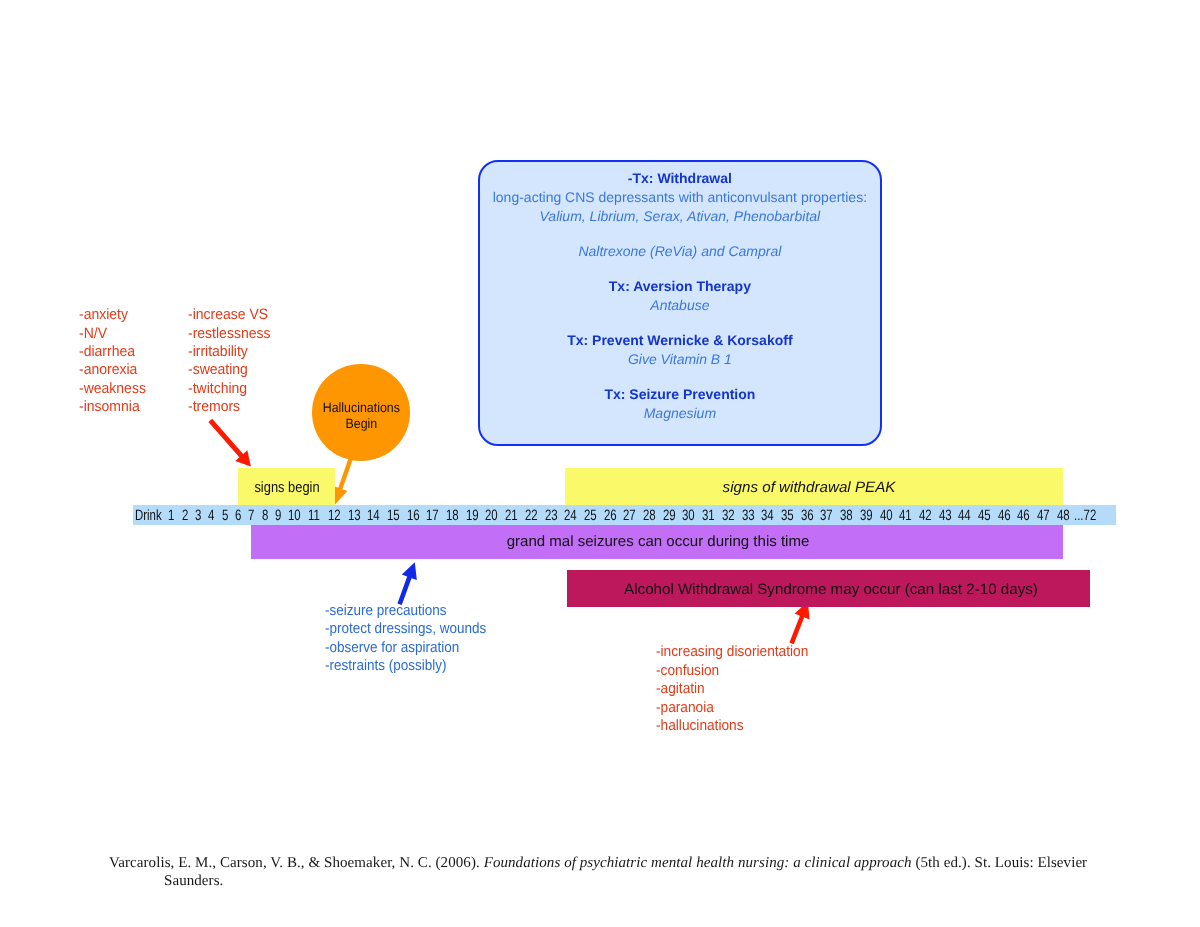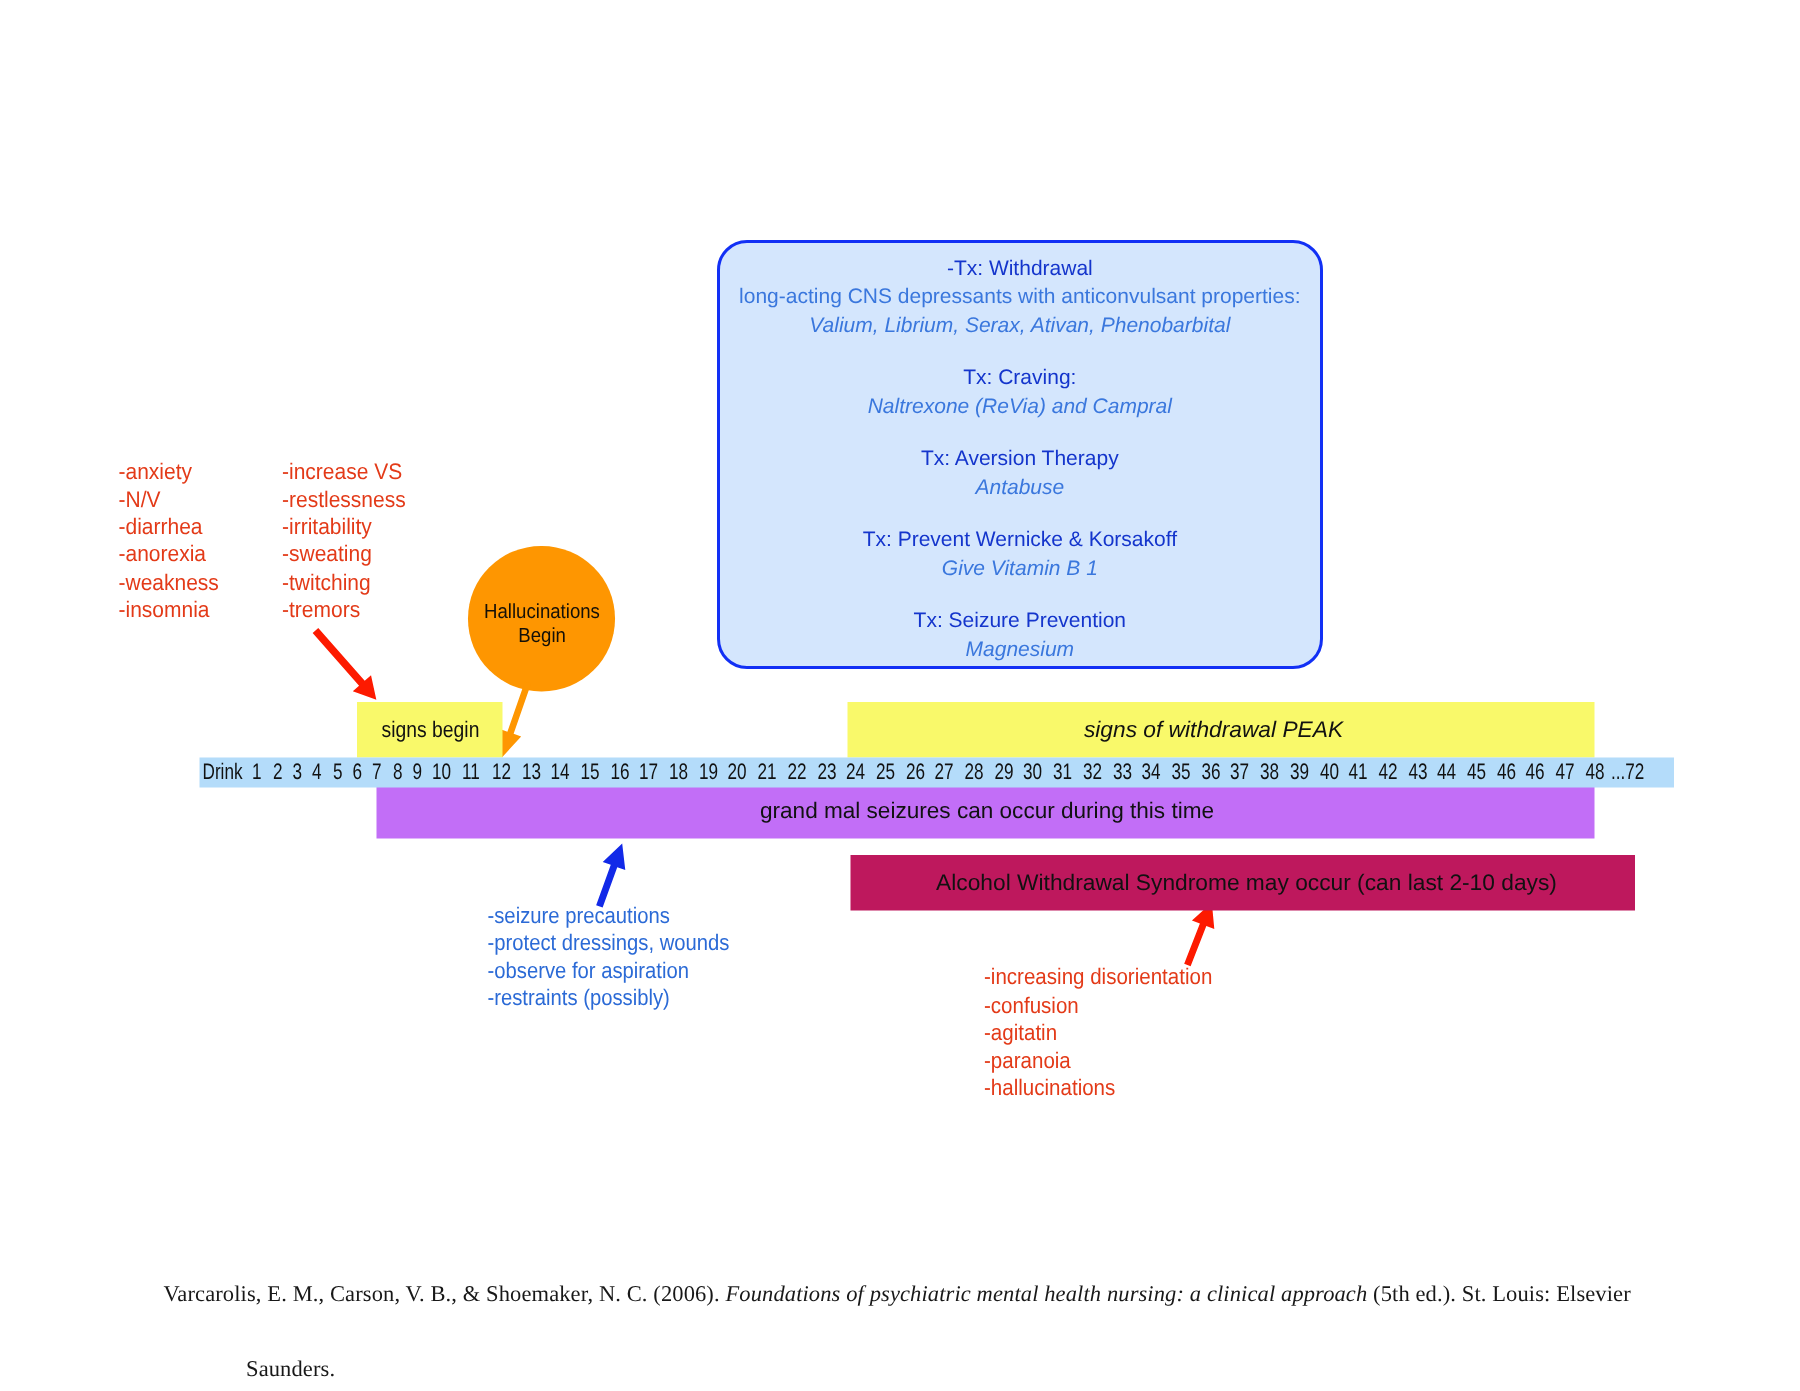--- a/index.html
+++ b/index.html
@@ -12,21 +12,21 @@
   
   .sym-col{color:#e33a18;font-size:15px;line-height:18.3px;white-space:nowrap;
     transform:scaleX(0.933);transform-origin:left top;}
   .sym-left{left:79.3px;top:306.4px;}
   .sym-right{left:188.3px;top:306.4px;}
 
   
   #tx-box{left:478.2px;top:160.2px;width:403.4px;height:286.3px;
     background:#d4e6fd;border:2px solid #1230f5;border-radius:20px;
     box-sizing:border-box;text-align:center;padding-top:7px;}
-  .tx-bold{font-weight:normal;color:#1435cc;font-size:14px;line-height:18.9px;}
+  .tx-bold{font-weight:bold;color:#1435cc;font-size:14px;line-height:18.9px;}
   .tx-plain{color:#3a77dd;font-size:14px;line-height:18.9px;text-align:center;}
   .tx-ital{font-style:italic;color:#3a77dd;font-size:14px;line-height:18.9px;}
   .tx-gap{margin-top:16.2px;}
 
   
   #halluc-circle{left:312.3px;top:364.3px;width:97.4px;height:96.3px;border-radius:50%;
     background:#fe9601;color:#141008;font-size:13.6px;line-height:16.2px;
     display:flex;flex-direction:column;align-items:center;justify-content:center;padding-top:7px;box-sizing:border-box;}
   #halluc-circle>span{transform:scaleX(0.912);}
 
@@ -57,21 +57,21 @@
   
   .note{font-size:15px;line-height:18.4px;white-space:nowrap;transform-origin:left top;}
   .note-blue{color:#2b6ad6;left:325.2px;top:601.8px;transform:scaleX(0.9);}
   .note-red{color:#e33a18;left:656.4px;top:643.2px;line-height:18.5px;transform:scaleX(0.913);}
 
   #arrow-layer{left:0;top:0;pointer-events:none;}
 
   
   #citation{left:109px;top:854px;width:1060px;font-family:"Liberation Serif",serif;font-size:15px;color:#181818;line-height:18.4px;white-space:nowrap;letter-spacing:0.075px;}
   .cit-ital{font-style:italic;}
-  #cit-line2{margin-left:55px;margin-top:32px;}
+  #cit-line2{margin-left:55px;}
 </style>
 </head>
 <body>
 
 <div id="stage">
 
   <div class="abs sym-col sym-left">
     <div>-anxiety</div>
     <div>-N/V</div>
     <div>-diarrhea</div>
@@ -89,21 +89,20 @@
     <div>-tremors</div>
   </div>
 
   <div class="abs" id="tx-box">
     <div class="tx-block">
       <div class="tx-bold">-Tx: Withdrawal</div>
       <div class="tx-plain">long-acting CNS depressants with anticonvulsant properties:</div>
       <div class="tx-ital">Valium, Librium, Serax, Ativan, Phenobarbital</div>
     </div>
     <div class="tx-block tx-gap">
-      <div class="tx-bold">Tx: Craving:</div>
       <div class="tx-ital">Naltrexone (ReVia) and Campral</div>
     </div>
     <div class="tx-block tx-gap">
       <div class="tx-bold">Tx: Aversion Therapy</div>
       <div class="tx-ital">Antabuse</div>
     </div>
     <div class="tx-block tx-gap">
       <div class="tx-bold">Tx: Prevent Wernicke &amp; Korsakoff</div>
       <div class="tx-ital">Give Vitamin B 1</div>
     </div>

